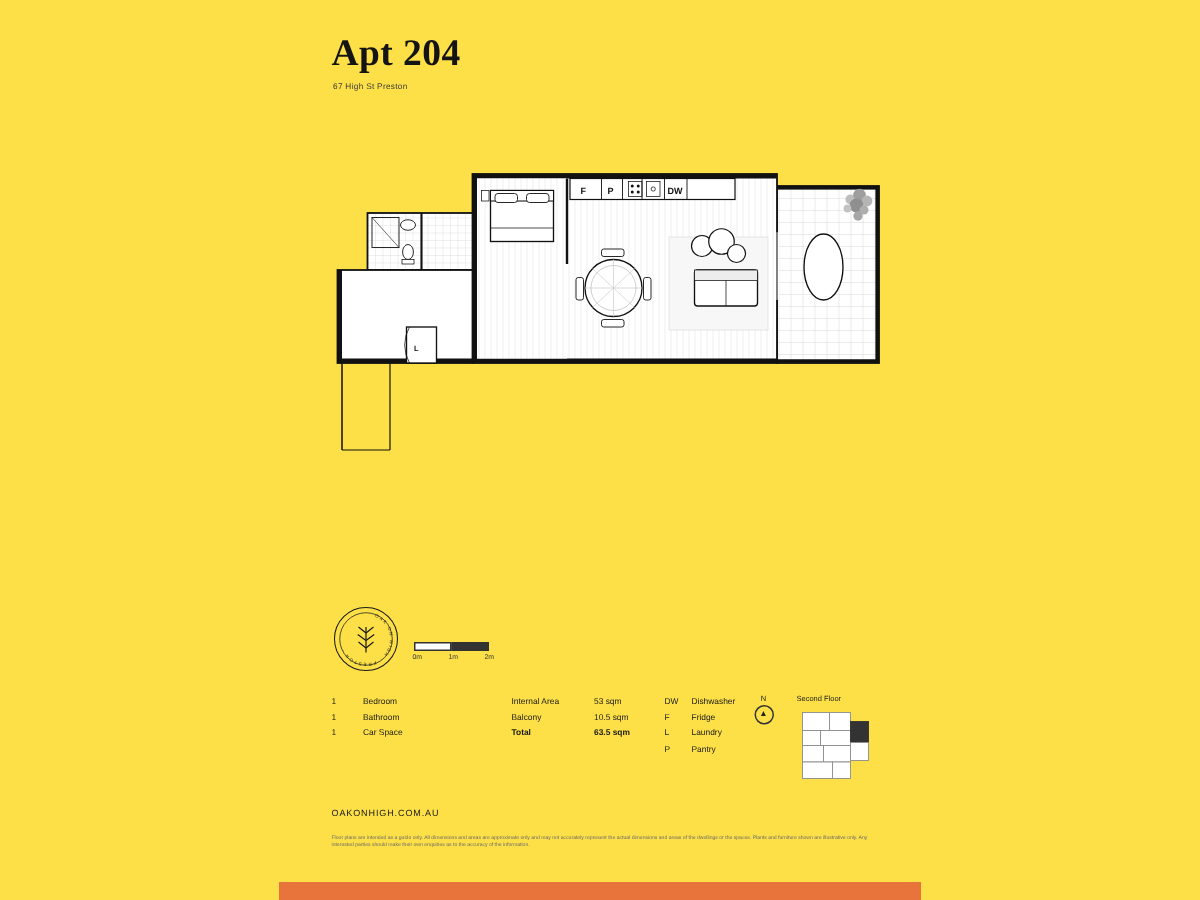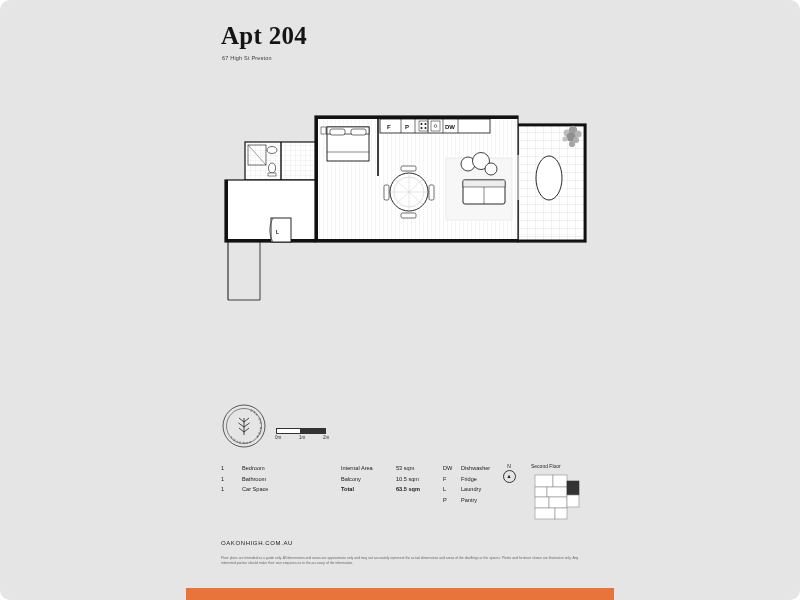--- a/index.html
+++ b/index.html
@@ -3,21 +3,21 @@
 <meta charset="utf-8">
 <style>
   html,body{margin:0;padding:0;}
   body{
     width:800px;height:600px;background:#ffffff;
     font-family:"Liberation Sans", sans-serif;
     color:#1a1a1a;
     overflow:hidden;
     position:relative;
   }
-  .page{position:absolute;inset:0;background:#e5e5e5;border-radius:10px;}
+  .page{position:absolute;inset:0;background:#fde047;}
 
   
   .title{
     position:absolute;left:221px;top:22px;
     font-family:"Liberation Serif", serif;
     font-size:25px;font-weight:700;letter-spacing:.3px;color:#141414;
   }
   .subtitle{
     position:absolute;left:222px;top:55px;
     font-size:5.5px;letter-spacing:.2px;color:#3a3a3a;

